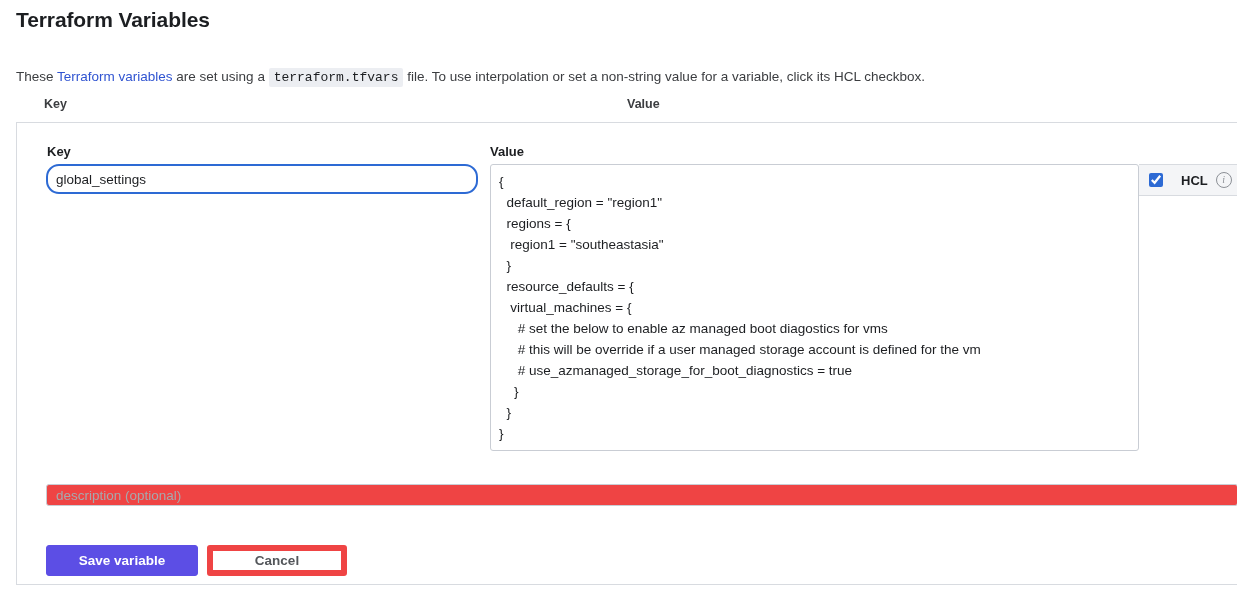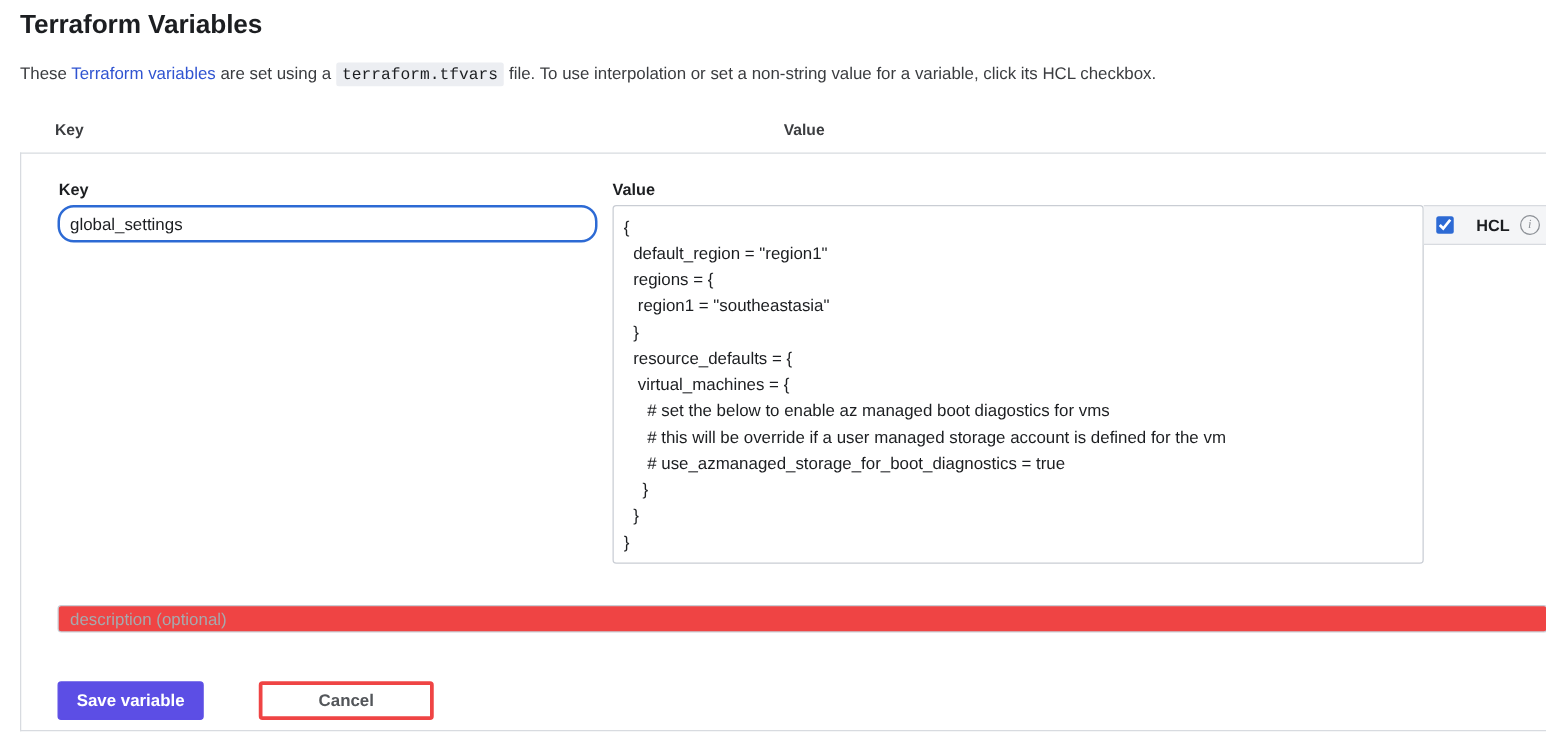--- a/index.html
+++ b/index.html
@@ -25,21 +25,21 @@
     left: 16px;
     top: 8px;
     font-size: 21px;
     font-weight: bold;
     color: #1c1e21;
     letter-spacing: -0.1px;
   }
   .intro {
     position: absolute;
     left: 16px;
-    top: 50px;
+    top: 68px;
     font-size: 13.5px;
     color: #3b3d40;
     line-height: 18px;
     white-space: nowrap;
     text-align: center;
   }
   .intro a {
     color: #3054d1;
     text-decoration: none;
   }
@@ -180,41 +180,41 @@
     color: #1c1e21;
     outline: none;
     background: #ef4444;
   }
   .desc-input::placeholder { color: #a6a9ad; }
 
   .btn-save {
     position: absolute;
     left: 29px;
     top: 422px;
-    width: 117px;
+    width: 152px;
     height: 31px;
     background: #5c4ee5;
     color: #ffffff;
     border: 1px solid #5c4ee5;
     border-radius: 3px;
     font-size: 13.5px;
     font-weight: bold;
     font-family: "Liberation Sans", sans-serif;
     cursor: pointer;
     padding: 0;
   }
   .btn-cancel {
     position: absolute;
     left: 190px;
     top: 422px;
     width: 140px;
     height: 31px;
     background: #ffffff;
     color: #53565a;
-    border: 3px solid #ef4444;
+    border: 6px solid #ef4444;
     border-radius: 3px;
     font-size: 13.5px;
     font-weight: bold;
     font-family: "Liberation Sans", sans-serif;
     cursor: pointer;
     padding: 0;
   }
 </style>
 </head>
 <body>

